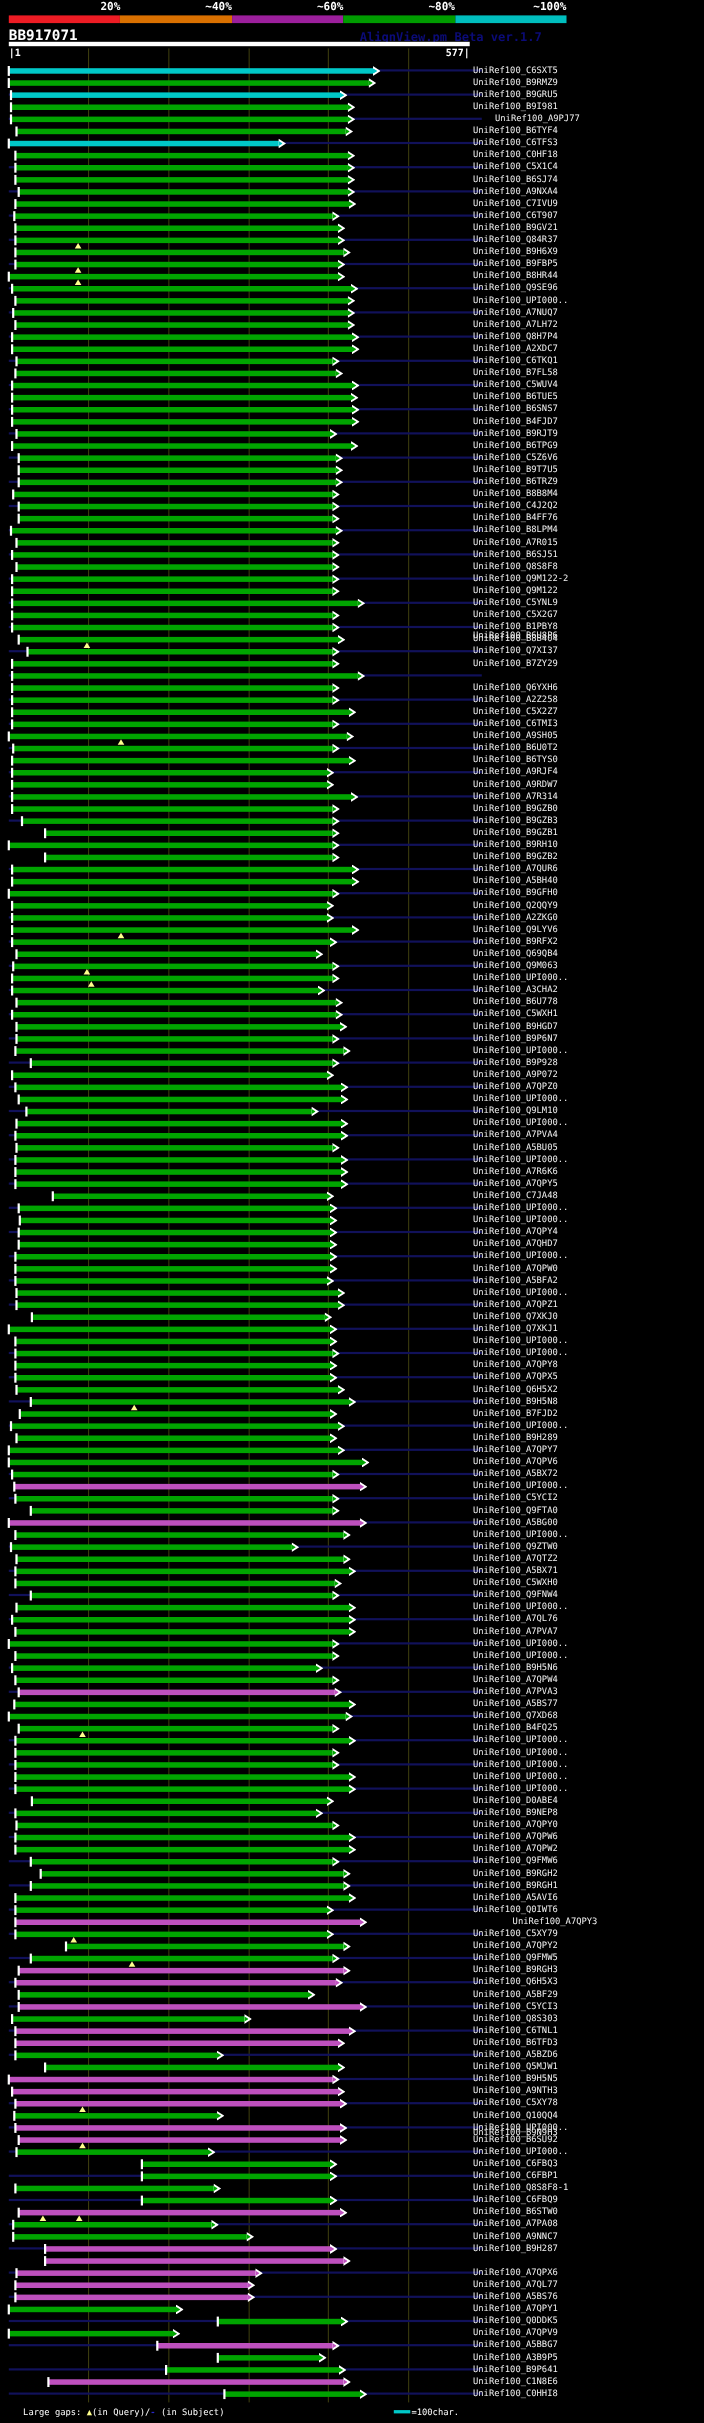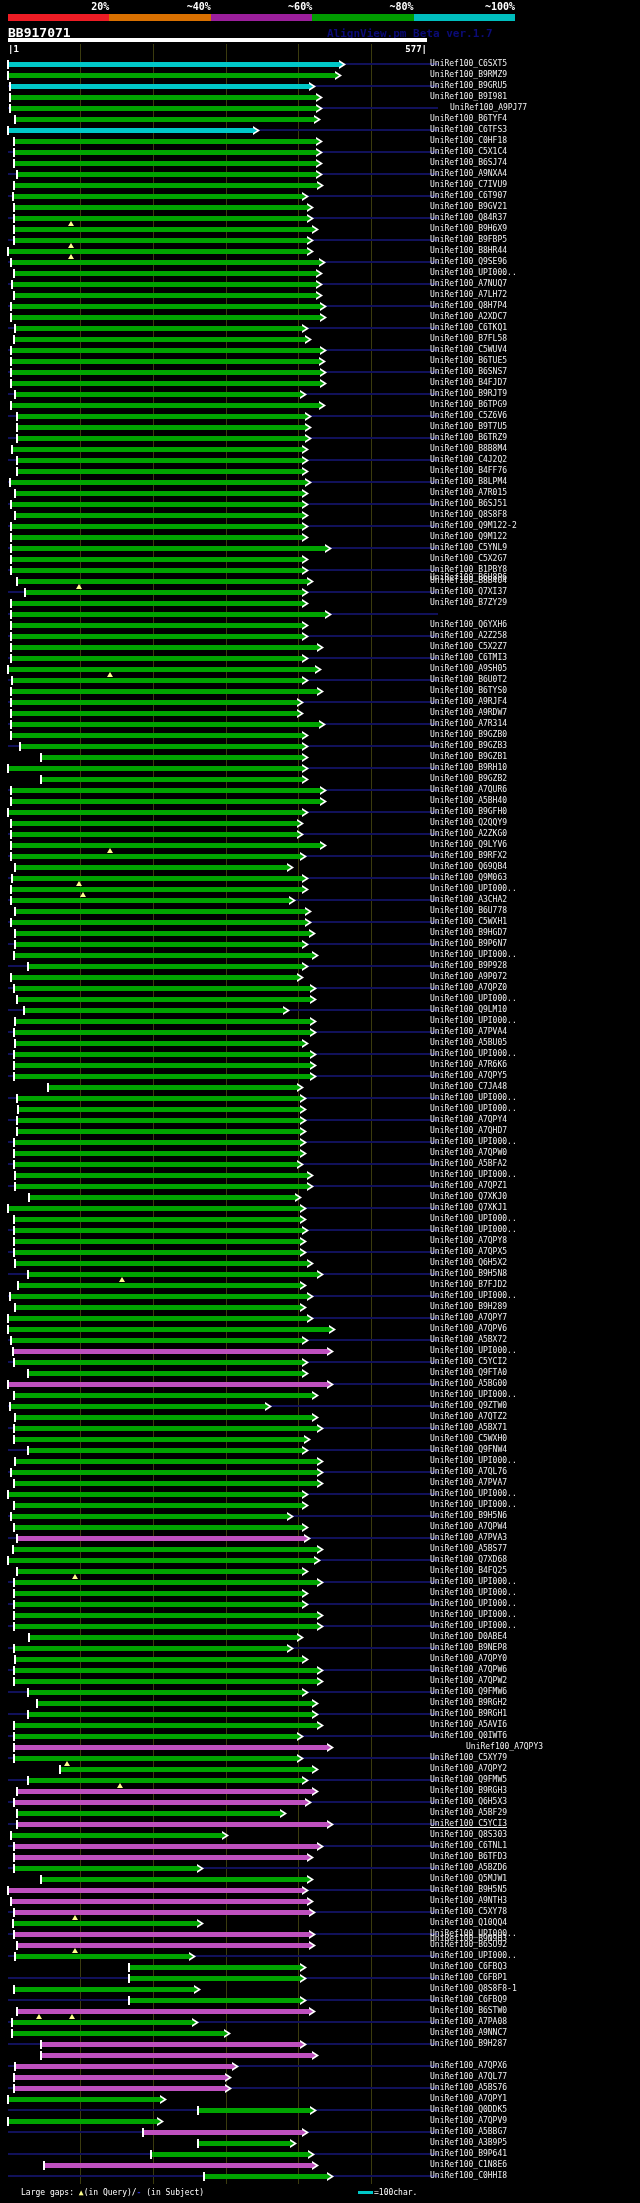--- a/index.html
+++ b/index.html
@@ -1107,21 +1107,21 @@
       <span class="arw" style="left: 280px; top: 1809px;">
         <span class="ai" style="background: rgb(0, 164, 0);"></span>
       </span>
       <span class="hitlabel" style="top: 1808px;">UniRef100_A5BF29</span>
       <span class="navy" style="left: 8px; top: 1823px; width: 430px;"></span>
       <span class="bar" style="left: 17px; top: 1822px; width: 311px; background: rgb(190, 80, 190);"></span>
       <span class="tick" style="left: 16px; top: 1820px;"></span>
       <span class="arw" style="left: 327px; top: 1820px;">
         <span class="ai" style="background: rgb(190, 80, 190);"></span>
       </span>
-      <span class="hitlabel" style="top: 1819px; text-decoration: underline;">UniRef100_C5YCI3</span>
+      <span class="hitlabel" style="top: 1819px;">UniRef100_C5YCI3</span>
       <span class="bar" style="left: 11px; top: 1833px; width: 212px; background: rgb(0, 164, 0);"></span>
       <span class="tick" style="left: 10px; top: 1831px;"></span>
       <span class="arw" style="left: 222px; top: 1831px;">
         <span class="ai" style="background: rgb(0, 164, 0);"></span>
       </span>
       <span class="hitlabel" style="top: 1830px;">UniRef100_Q8S303</span>
       <span class="navy" style="left: 8px; top: 1845px; width: 430px;"></span>
       <span class="bar" style="left: 14px; top: 1844px; width: 304px; background: rgb(190, 80, 190);"></span>
       <span class="tick" style="left: 13px; top: 1842px;"></span>
       <span class="arw" style="left: 317px; top: 1842px;">

